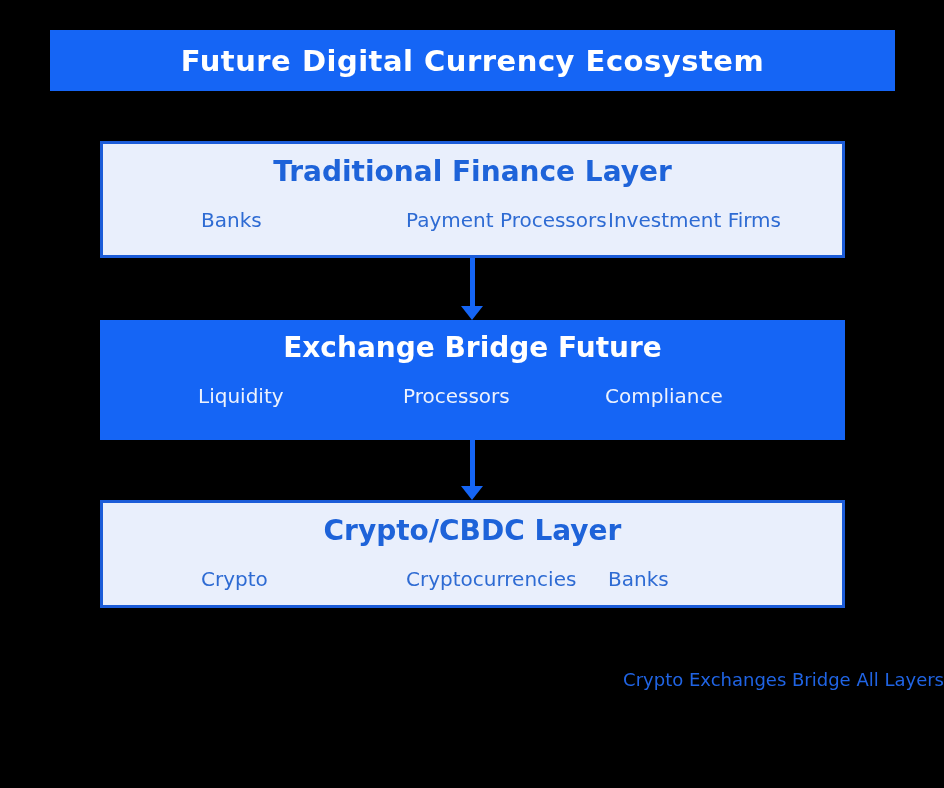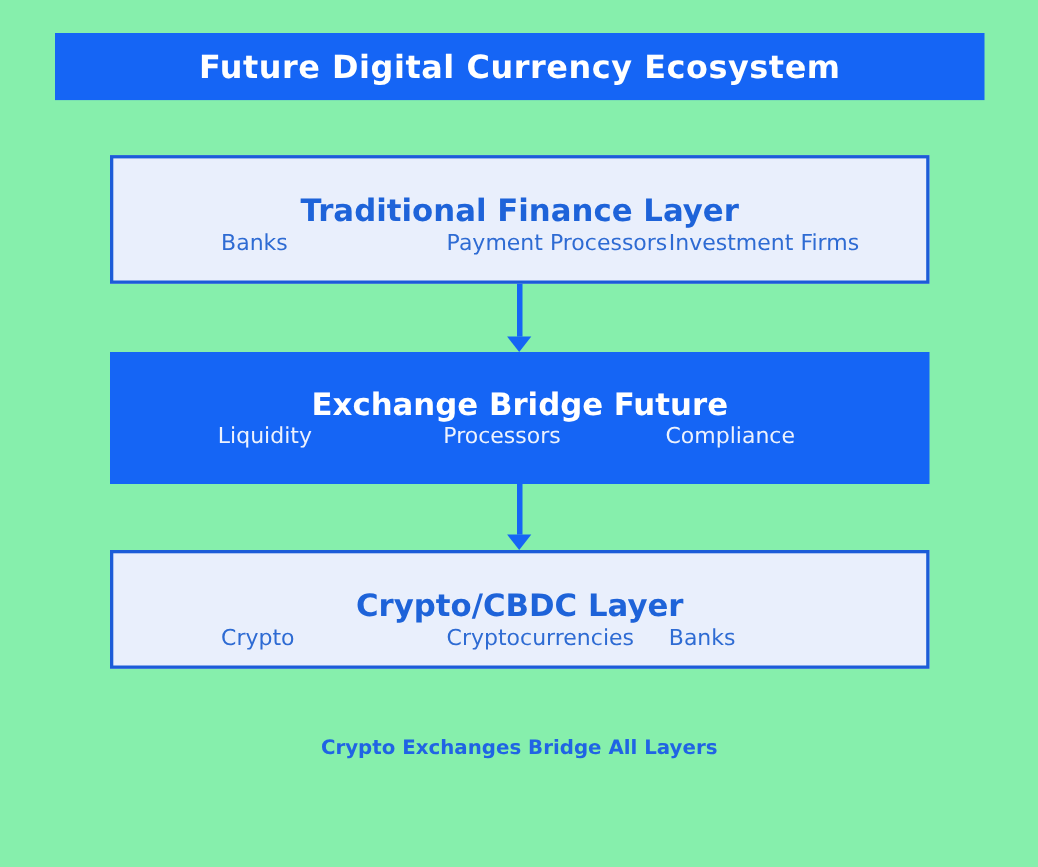--- a/index.html
+++ b/index.html
@@ -13,21 +13,21 @@
   }
   * { margin: 0; padding: 0; box-sizing: border-box; }
   html, body { background: #ffffff; }
   body {
     font-family: "DejaVu Sans", "Liberation Sans", sans-serif;
   }
   .canvas {
     position: relative;
     width: 944px;
     height: 788px;
-    background: #86efac;
+    background: #000000;
     overflow: hidden;
   }
   .title-bar {
     position: absolute;
     left: 50px; top: 30px;
     width: 845px; height: 61px;
     background: var(--accent);
     display: flex; align-items: center; justify-content: center;
   }
   .title-bar h1 {
@@ -51,21 +51,20 @@
     border: none;
   }
   .layer-box .layer-title {
     position: absolute;
     top: 11px; left: 0; right: 0;
     text-align: center;
     font-size: 28px;
     font-weight: bold;
     line-height: 34px;
     white-space: nowrap;
-    margin-top: 20px;
   }
   .layer-box.light .layer-title { color: var(--heading-text); }
   .layer-box.solid .layer-title { color: var(--on-accent); }
   .layer-items {
     position: absolute;
     top: 64px; left: 0; right: 0;
     height: 24px;
   }
   .layer-items .layer-item {
     position: absolute;
@@ -101,25 +100,24 @@
   #arrow-1 .stem { height: 48px; }
   #arrow-1 .head { left: -9px; top: 48px; }
   #arrow-2 { left: 470px; top: 440px; width: 5px; height: 60px; }
   #arrow-2 .stem { height: 46px; }
   #arrow-2 .head { left: -9px; top: 46px; }
 
   .footer-caption {
     position: absolute;
     left: 0; right: 0;
     top: 668px;
-    text-align: center;
+    text-align: right;
     color: var(--footer-text);
     font-size: 18px;
     line-height: 24px;
-    font-weight: bold;
   }
 </style>
 </head>
 <body>
 
 <div class="canvas">
 
   <div class="title-bar">
     <h1>Future Digital Currency Ecosystem</h1>
   </div>

